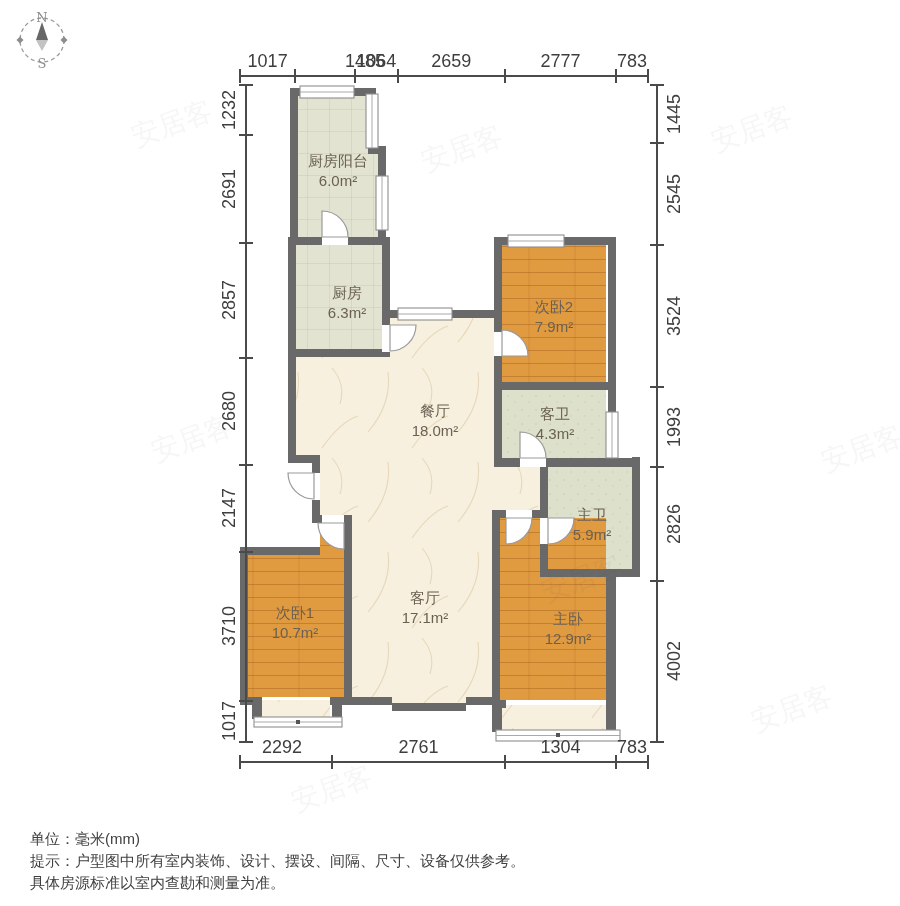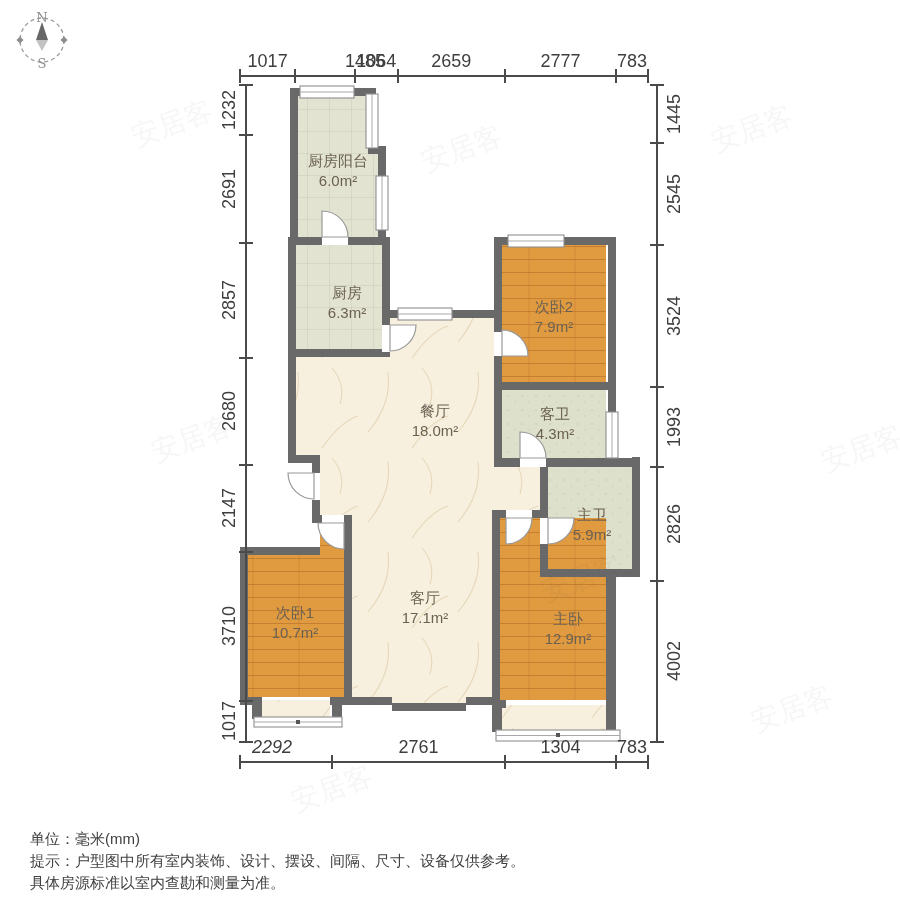--- a/index.html
+++ b/index.html
@@ -238,21 +238,21 @@
       <div class="dim-label vert" style="left: 674px; top: 523.984px;">2826</div>
       <div class="dim-label vert" style="left: 674px; top: 661.227px;">4002</div>
     </div>
   <div id="dims-bottom">
       <div class="dim-line" style="left: 240px; top: 761px; width: 407.789px; height: 2px;"></div>
       <div class="dim-tick" style="left: 239px; top: 755px; width: 2px; height: 14px;"></div>
       <div class="dim-tick" style="left: 331.138px; top: 755px; width: 2px; height: 14px;"></div>
       <div class="dim-tick" style="left: 503.918px; top: 755px; width: 2px; height: 14px;"></div>
       <div class="dim-tick" style="left: 615.312px; top: 755px; width: 2px; height: 14px;"></div>
       <div class="dim-tick" style="left: 646.789px; top: 755px; width: 2px; height: 14px;"></div>
-      <div class="dim-label" style="left: 272px; top: 747px; font-style: italic;">2292</div>
+      <div class="dim-label" style="left: 282px; top: 747px;">2292</div>
       <div class="dim-label" style="left: 418.528px; top: 747px;">2761</div>
       <div class="dim-label" style="left: 560.615px; top: 747px;">1304</div>
       <div class="dim-label" style="left: 632.05px; top: 747px;">783</div>
     </div>
 
   <div id="room-labels">
       <div class="room-label" style="left: 338px; top: 170px;">
         <span class="rn">厨房阳台</span>
         <span class="ra">6.0m²</span>
       </div>

